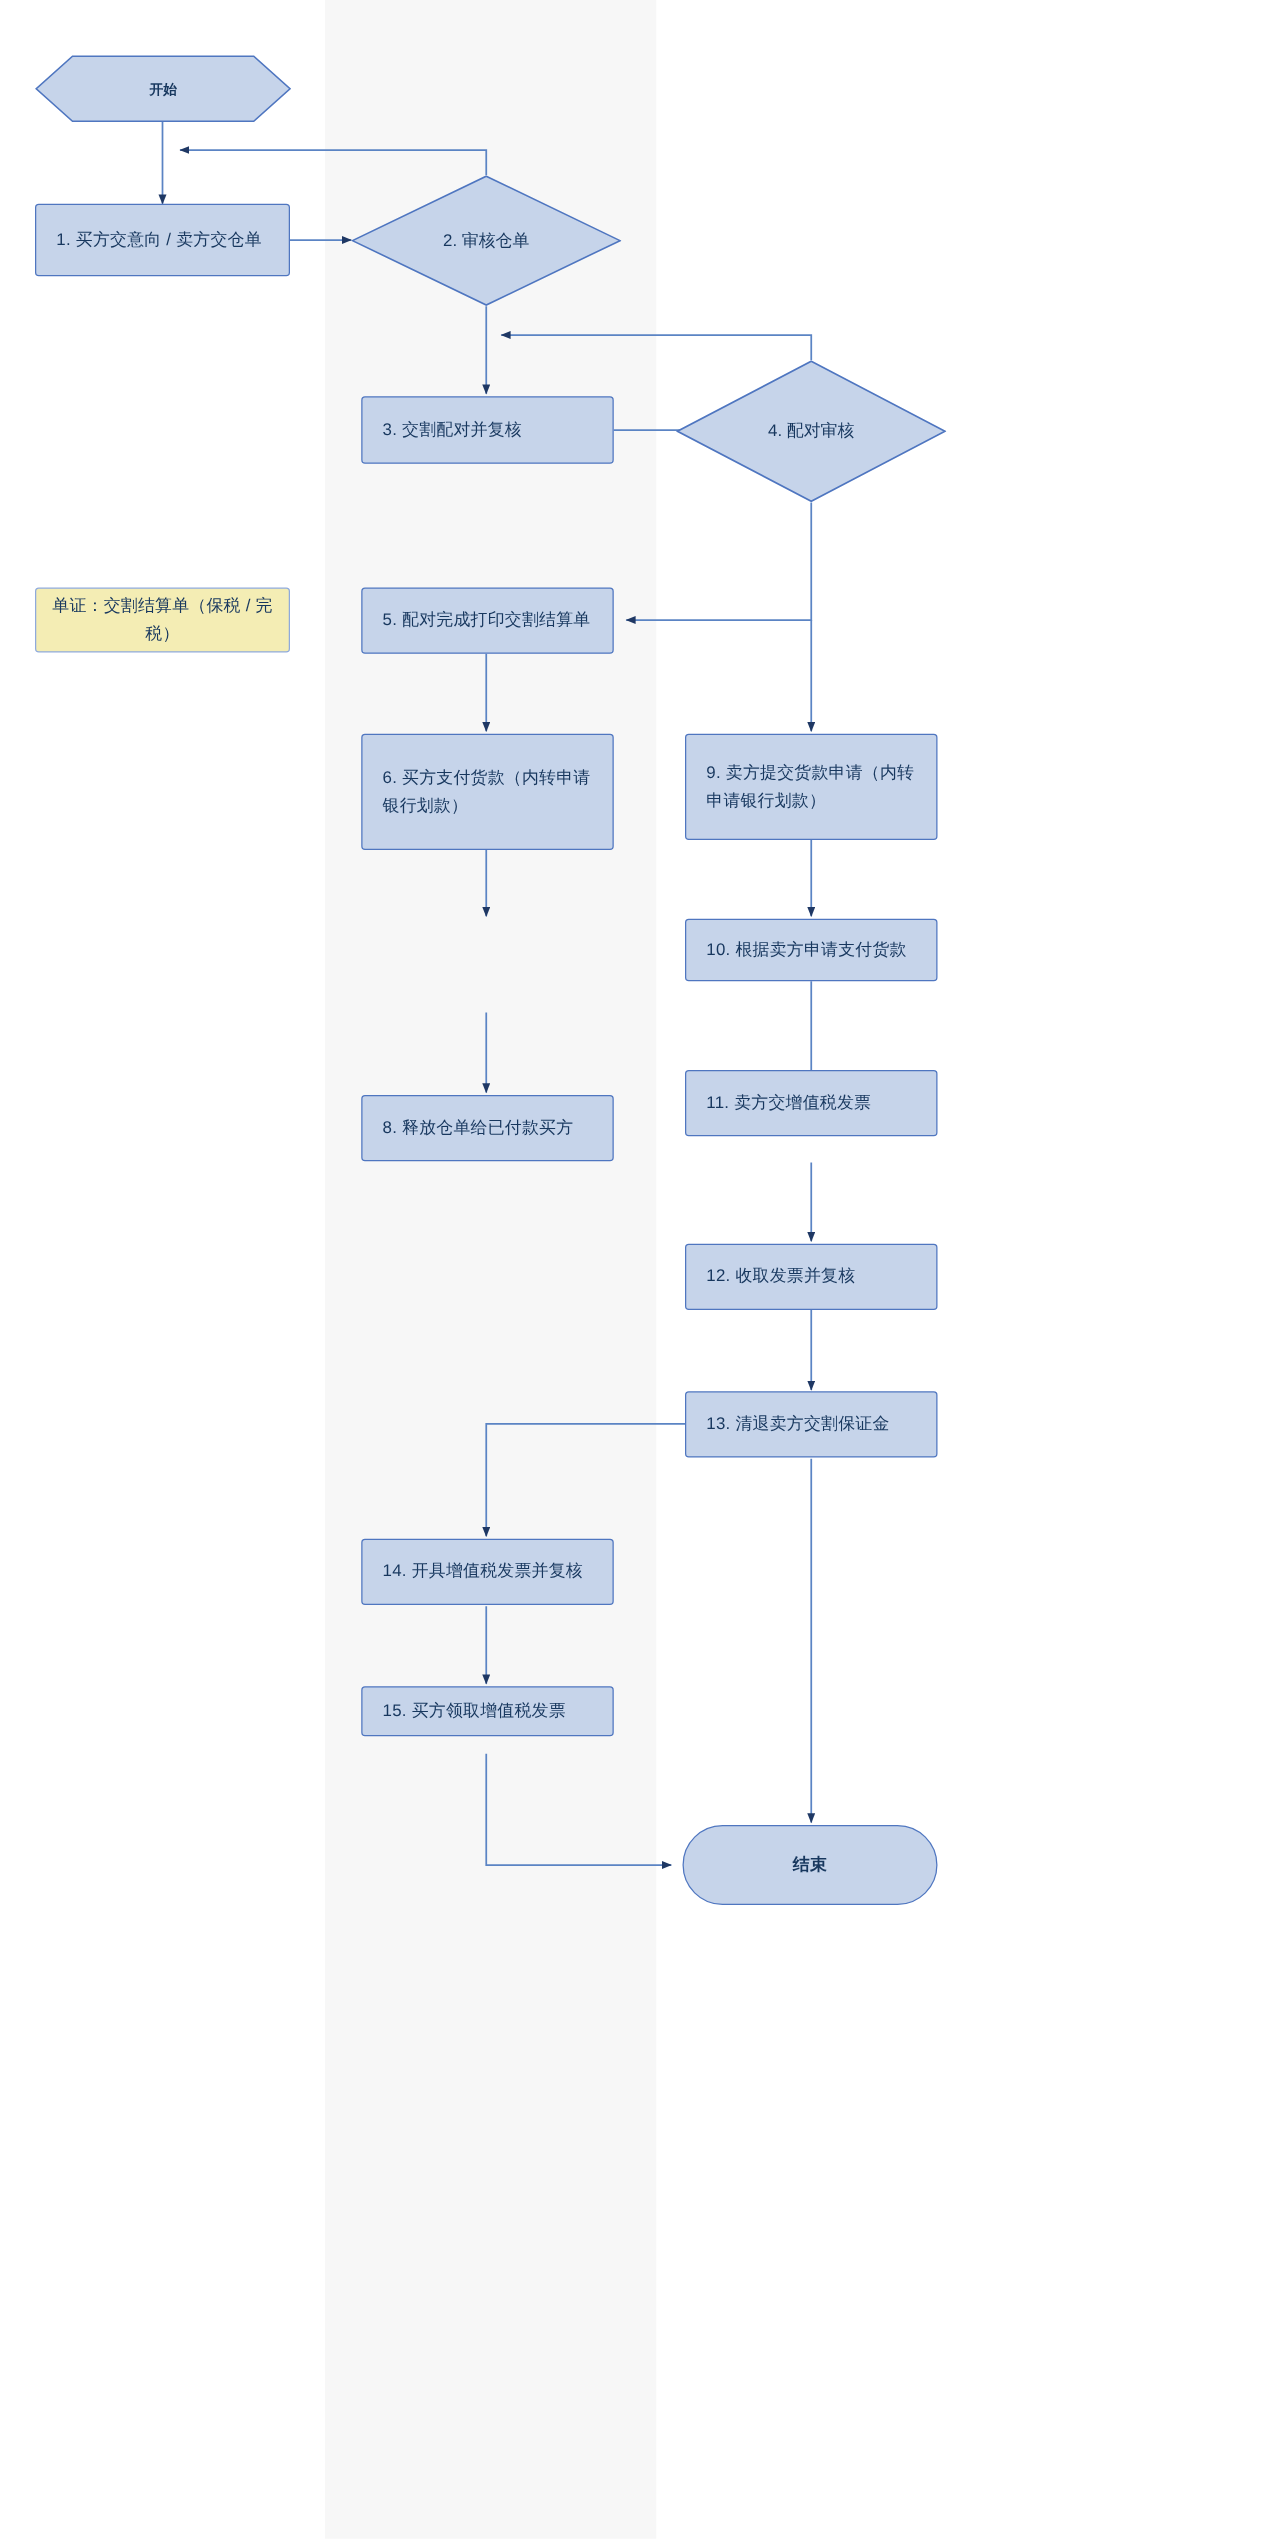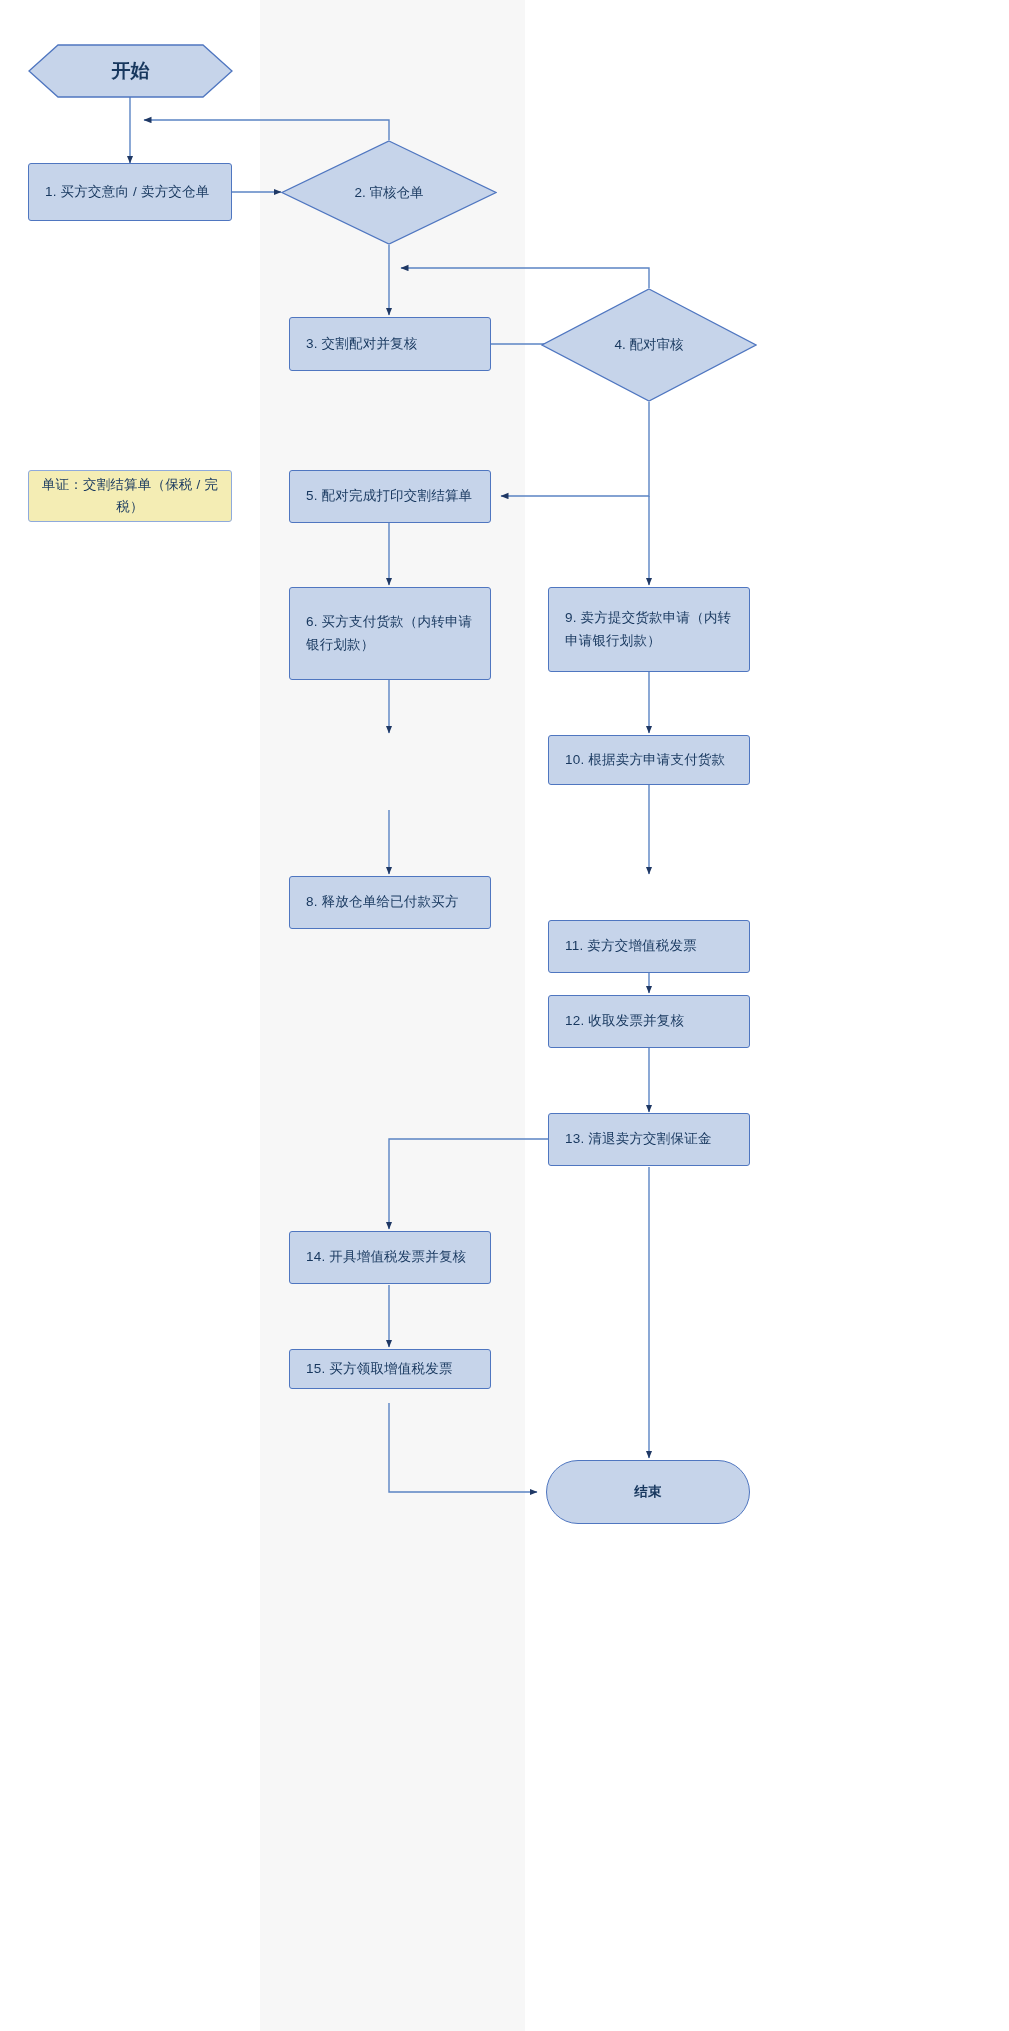--- a/index.html
+++ b/index.html
@@ -30,21 +30,21 @@
     background:#f4edb4;border:1px solid #8faadc;border-radius:3px;
     padding:0 10px;justify-content:center;text-align:center;
   }
   .terminator{
     background:#c6d4ea;border:1px solid #4f76c0;border-radius:34px;
     justify-content:center;text-align:center;font-weight:bold;
   }
   .hexwrap{position:absolute;}
   .hexwrap .lbl{
     position:absolute;inset:0;display:flex;align-items:center;justify-content:center;
-    color:#17375e;font-size:19px;font-weight:bold;
+    color:#17375e;font-size:11px;font-weight:bold;
   }
   .diamondwrap{position:absolute;}
   .diamondwrap .lbl{
     position:absolute;inset:0;display:flex;align-items:center;justify-content:center;
     color:#17375e;font-size:13.5px;text-align:center;
   }
 </style>
 </head>
 <body>
 
@@ -148,21 +148,21 @@
 
   <div class="node process" style="left:548px;top:735px;width:202px;height:50px;">
     <span class="txt">10. 根据卖方申请支付货款</span>
   </div>
 
 
   <div class="node process" style="left:289px;top:876px;width:202px;height:53px;">
     <span class="txt">8. 释放仓单给已付款买方</span>
   </div>
 
-  <div class="node process" style="left:548px;top:920px;width:202px;height:53px;">
+  <div class="node process" style="left:548px;top:856px;width:202px;height:53px;">
     <span class="txt">11. 卖方交增值税发票</span>
   </div>
 
   <div class="node process" style="left:548px;top:995px;width:202px;height:53px;">
     <span class="txt">12. 收取发票并复核</span>
   </div>
 
   <div class="node process" style="left:548px;top:1113px;width:202px;height:53px;">
     <span class="txt">13. 清退卖方交割保证金</span>
   </div>

